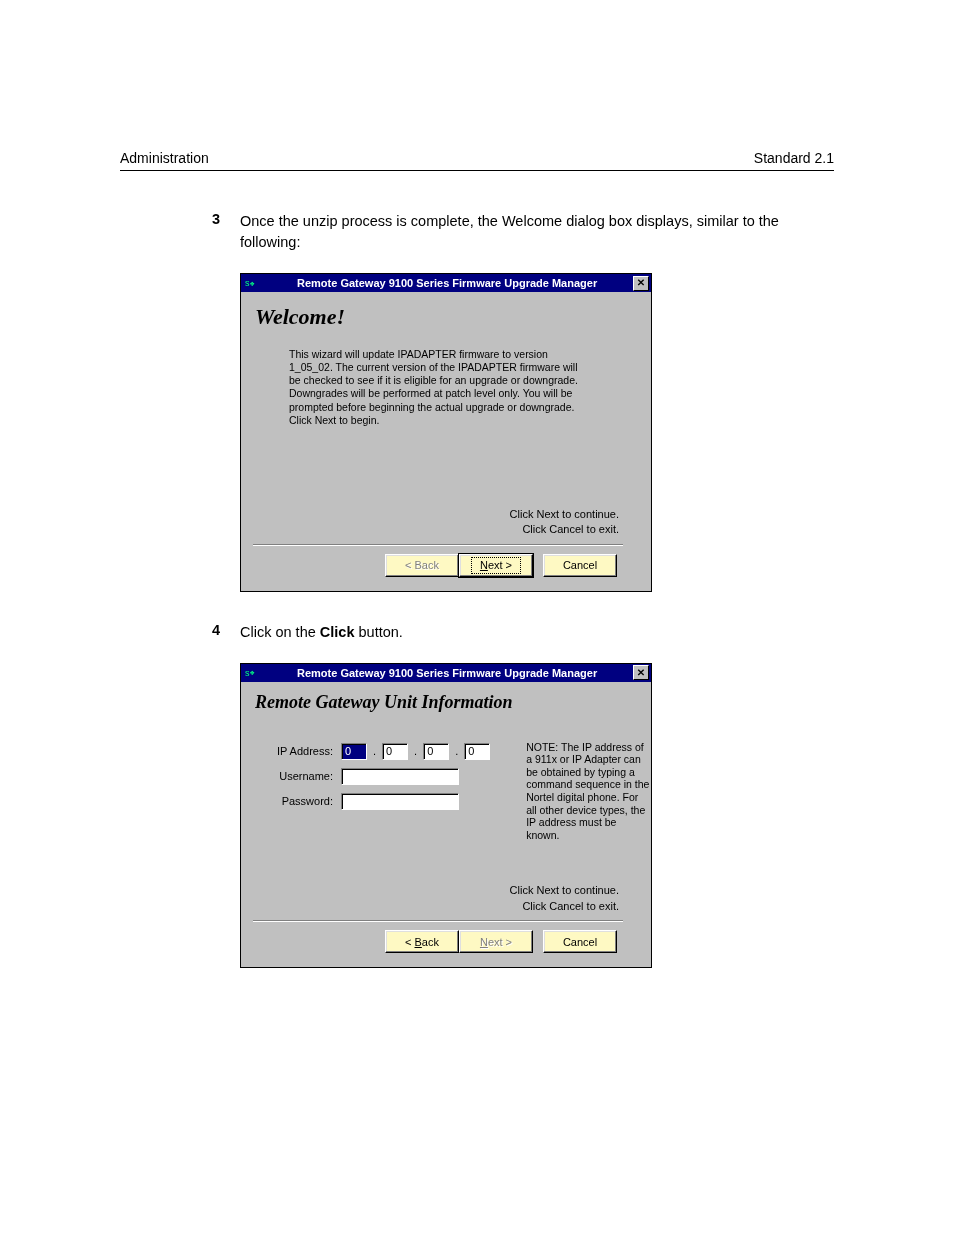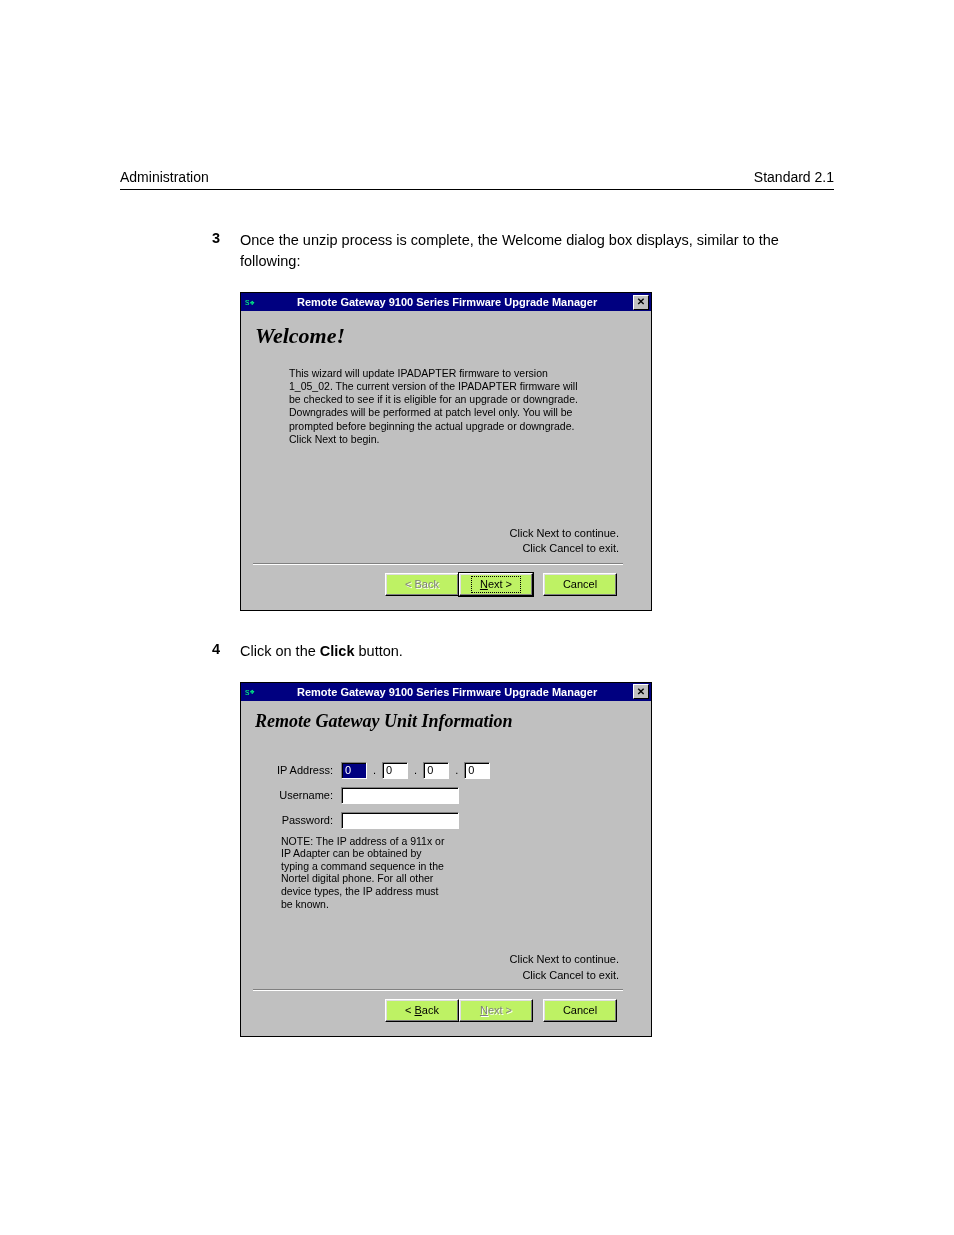--- a/index.html
+++ b/index.html
@@ -15,21 +15,20 @@
     padding: 150px 120px 40px 120px;
     box-sizing: border-box;
     width: 954px;
   }
   .topbar {
     display: flex;
     justify-content: space-between;
     border-bottom: 1.5px solid #000;
     padding-bottom: 4px;
     margin-bottom: 40px;
-    margin-top: 19px;
   }
   .topbar span { font-size: 14px; }
   .step-row {
     display: flex;
     margin-bottom: 8px;
   }
   .step-num {
     width: 100px;
     text-align: right;
     padding-right: 20px;
@@ -136,21 +135,21 @@
   }
   .btn-row {
     display: flex;
     justify-content: flex-end;
     gap: 0;
     padding: 0 6px 8px 6px;
   }
   .win-btn {
     width: 72px;
     height: 21px;
-    background: #bef264;
+    background: #fef9c3;
     border-top: 1px solid #fff;
     border-left: 1px solid #fff;
     border-right: 1px solid #000;
     border-bottom: 1px solid #000;
     box-shadow: inset -1px -1px 0 #808080, inset 1px 1px 0 #dfdfdf;
     font-family: Tahoma, Arial, sans-serif;
     font-size: 11px;
     display:flex; align-items:center; justify-content:center;
     margin-left: 0;
   }
@@ -204,21 +203,20 @@
   .note-box {
     font-size: 10.5px;
     line-height: 1.2;
     width: 165px;
     position: relative;
     left: 28px;
     top: -2px;
   }
   .form-flex {
     display:flex;
-    flex-direction:column;
   }
 
   .footer-sep {
     border-top: 1.5px solid #000;
     margin-top: 60px;
     padding-top: 6px;
     display:flex;
     justify-content: space-between;
     font-size: 14px;
   }

